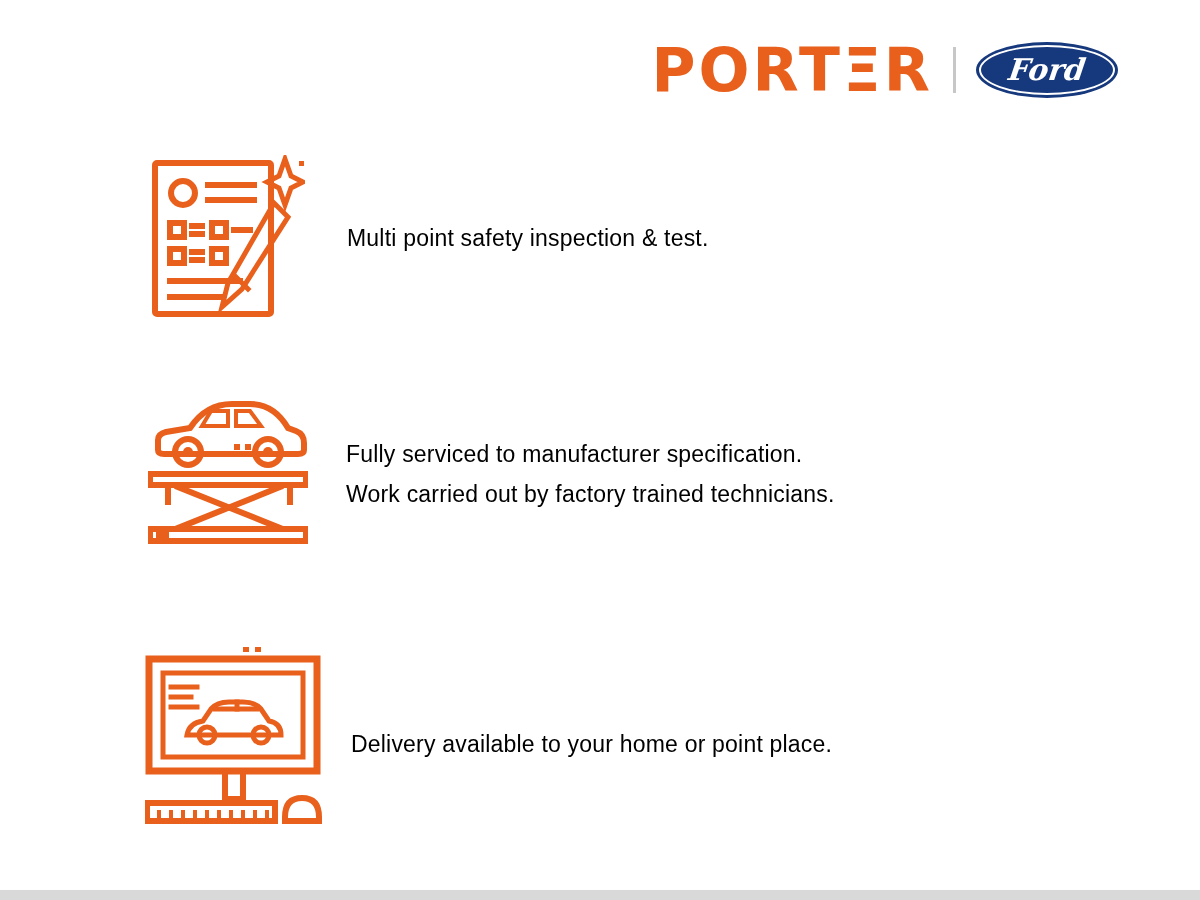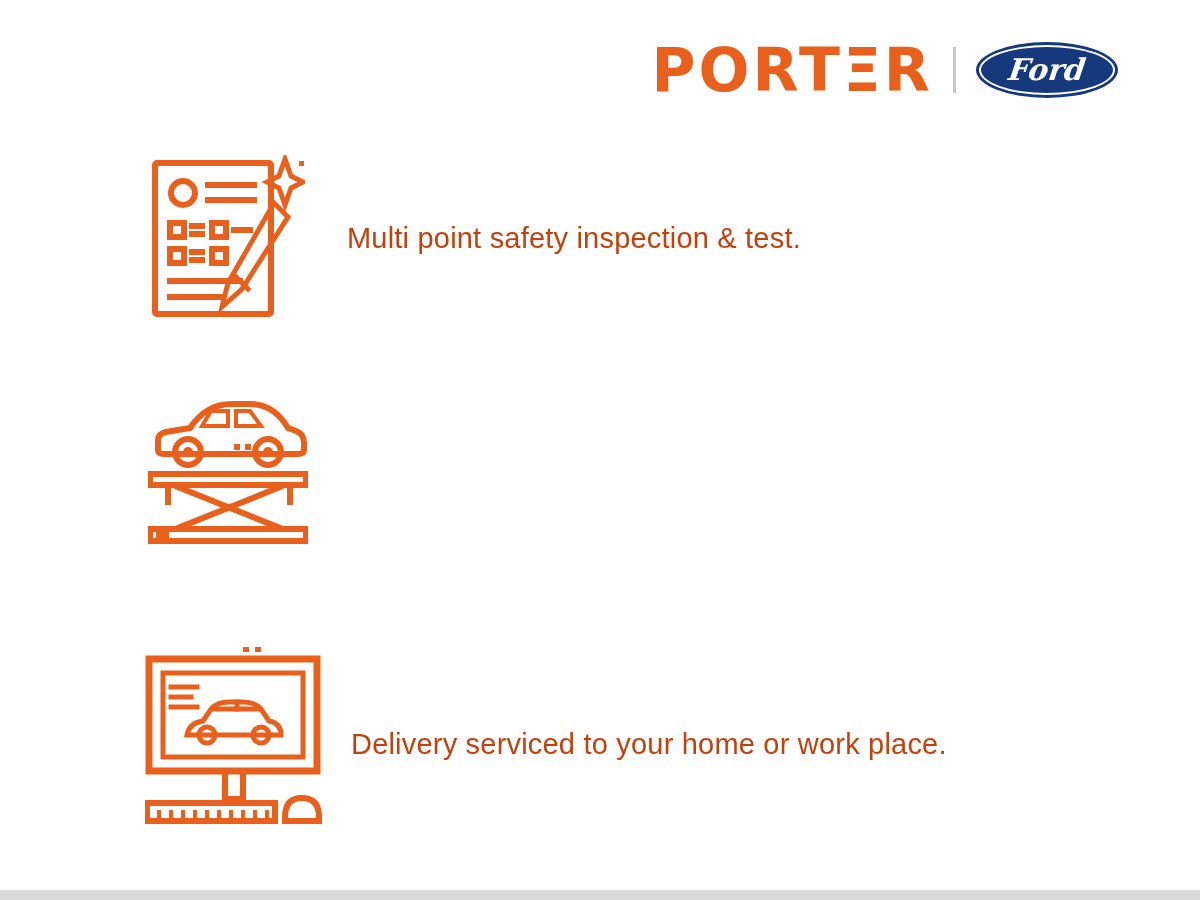--- a/index.html
+++ b/index.html
@@ -23,21 +23,21 @@
   }
   .ford-script{
     position:relative;color:#ffffff;font-family:"DejaVu Serif",serif;font-style:italic;
     font-weight:bold;font-size:30px;line-height:1;transform:skewX(-8deg);
   }
   
   .feature-row{position:absolute;display:flex;align-items:center;}
   .icon-box{flex:0 0 auto;}
   .icon-box svg{display:block;}
   .feature-text{
-    color:#c2410c;font-size:29px;line-height:40px;letter-spacing:.2px;
+    color:#000000;font-size:23px;line-height:40px;letter-spacing:.2px;
   }
   .feature-text span{display:block;}
   #row-1{left:150px;top:155px;}
   #row-1 .feature-text{margin-left:42px;}
   #row-2{left:148px;top:388px;}
   #row-2 .feature-text{margin-left:38px;}
   #row-3{left:145px;top:645px;}
   #row-3 .feature-text{margin-left:28px;}
   
   .footer-strip{position:absolute;left:0;right:0;bottom:0;height:10px;background:#d9d9d9;}
@@ -110,20 +110,24 @@
           <path d="M54 38 L63 23 L80 23 L80 38 Z"></path>
           <path d="M88 38 L88 23 L102 23 L113 38 Z"></path>
         </g>
         <circle class="orange-fill" cx="40" cy="64" r="5"></circle>
         <circle class="orange-fill" cx="120" cy="64" r="5"></circle>
         <rect class="orange-fill" x="86" y="56" width="6" height="6"></rect>
         <rect class="orange-fill" x="97" y="56" width="6" height="6"></rect>
         <rect class="orange-fill" x="8" y="144" width="13" height="6"></rect>
       </svg>
     </div>
+    <div class="feature-text">
+      <span>Fully serviced to manufacturer specification.</span>
+      <span>Work carried out by factory trained technicians.</span>
+    </div>
   </div>
 
   <div class="feature-row" id="row-3">
     <div class="icon-box">
       <svg width="178" height="198" viewBox="0 0 178 198">
         <rect class="orange-fill" x="98" y="2" width="6" height="5"></rect>
         <rect class="orange-fill" x="110" y="2" width="6" height="5"></rect>
         <g class="orange-icon" stroke-width="7">
           <rect x="4" y="14" width="168" height="112"></rect>
         </g>
@@ -151,18 +155,18 @@
           <line x1="62" y1="167" x2="62" y2="176"></line>
           <line x1="74" y1="167" x2="74" y2="176"></line>
           <line x1="86" y1="167" x2="86" y2="176"></line>
           <line x1="98" y1="167" x2="98" y2="176"></line>
           <line x1="110" y1="167" x2="110" y2="176"></line>
           <line x1="122" y1="167" x2="122" y2="176"></line>
         </g>
       </svg>
     </div>
     <div class="feature-text">
-      <span>Delivery serviced to your home or work place.</span>
+      <span>Delivery available to your home or point place.</span>
     </div>
   </div>
 
   <div class="footer-strip"></div>
 </div>
 
 </body></html>

